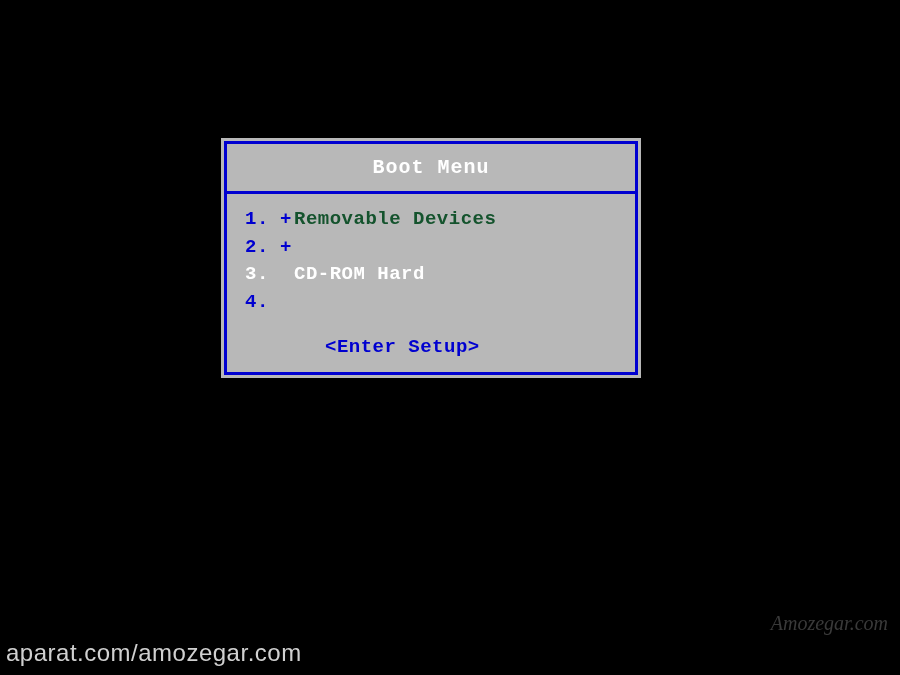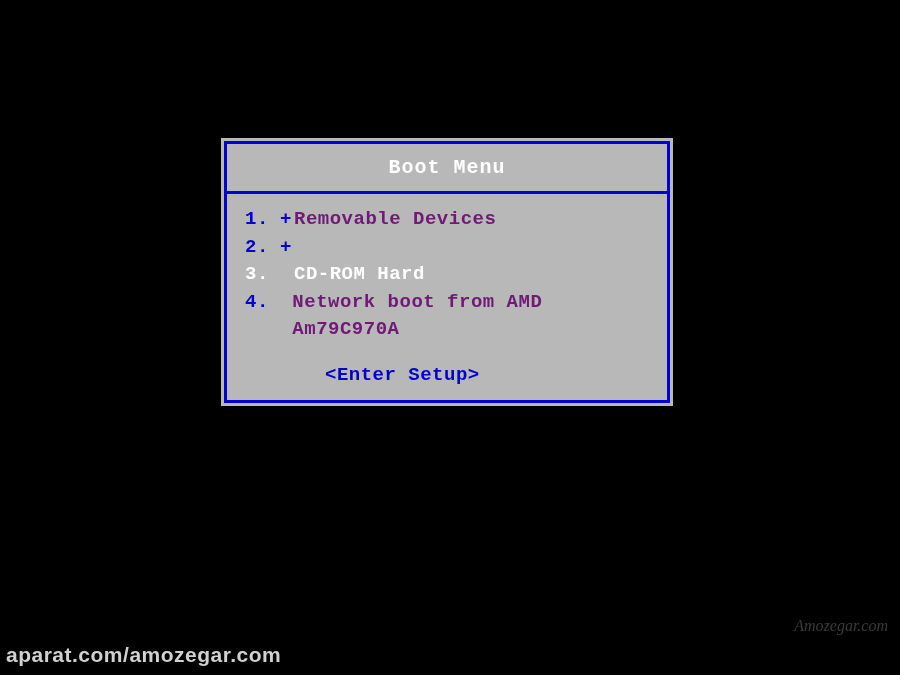--- a/index.html
+++ b/index.html
@@ -14,21 +14,21 @@
       background: #000000;
       font-family: 'Courier New', monospace;
       position: relative;
       overflow: hidden;
     }
     
     .boot-menu-container {
       position: absolute;
       left: 221px;
       top: 138px;
-      width: 452px;
+      width: 420px;
       background: #b8b8b8;
       border: 3px solid #b8b8b8;
     }
     
     .boot-menu-inner {
       border: 3px solid #0000d0;
     }
     
     .boot-menu-title {
       text-align: center;
@@ -56,21 +56,21 @@
       color: #0000d0;
       width: 35px;
     }
     
     .boot-item-prefix {
       color: #0000d0;
       width: 14px;
     }
     
     .boot-item-label {
-      color: #701a75;
+      color: #14532d;
     }
     
     .boot-item.selected .boot-item-number,
     .boot-item.selected .boot-item-prefix,
     .boot-item.selected .boot-item-label {
       color: #ffffff;
     }
     
     .boot-menu-footer {
       padding: 8px 8px 14px 18px;
@@ -83,32 +83,32 @@
       color: #0000d0;
       padding-left: 80px;
     }
     
     .watermark-bottom-left {
       position: absolute;
       left: 6px;
       bottom: 8px;
       color: #d0d0d0;
       font-family: Arial, sans-serif;
-      font-size: 21px;
-      font-weight: bold;
+      font-size: 24px;
+      font-weight: normal;
       letter-spacing: 0.5px;
     }
     
     .watermark-bottom-right {
       position: absolute;
       right: 12px;
       bottom: 40px;
       color: #3a3a3a;
       font-family: 'Times New Roman', serif;
-      font-size: 16px;
+      font-size: 20px;
       font-style: italic;
     }
   </style>
 </head>
 <body>
 
 <div class="boot-menu-container">
   <div class="boot-menu-inner">
     <div class="boot-menu-title">Boot Menu</div>
     <div class="boot-menu-items">
@@ -122,21 +122,20 @@
         <span class="boot-item-prefix">+</span>
       </div>
       <div class="boot-item selected">
         <span class="boot-item-number">3.</span>
         <span class="boot-item-prefix"> </span>
         <span class="boot-item-label">CD-ROM Hard</span>
       </div>
       <div class="boot-item">
         <span class="boot-item-number">4.</span>
         <span class="boot-item-prefix"> </span>
-        <span class="boot-item-label">Network boot from AMD Am79C970A</span>
       </div>
     </div>
     <div class="boot-menu-footer">
       <div class="enter-setup">&lt;Enter Setup&gt;</div>
     </div>
   </div>
 </div>
 
 <div class="watermark-bottom-left">aparat.com/amozegar.com</div>
 <div class="watermark-bottom-right">Amozegar.com</div>

